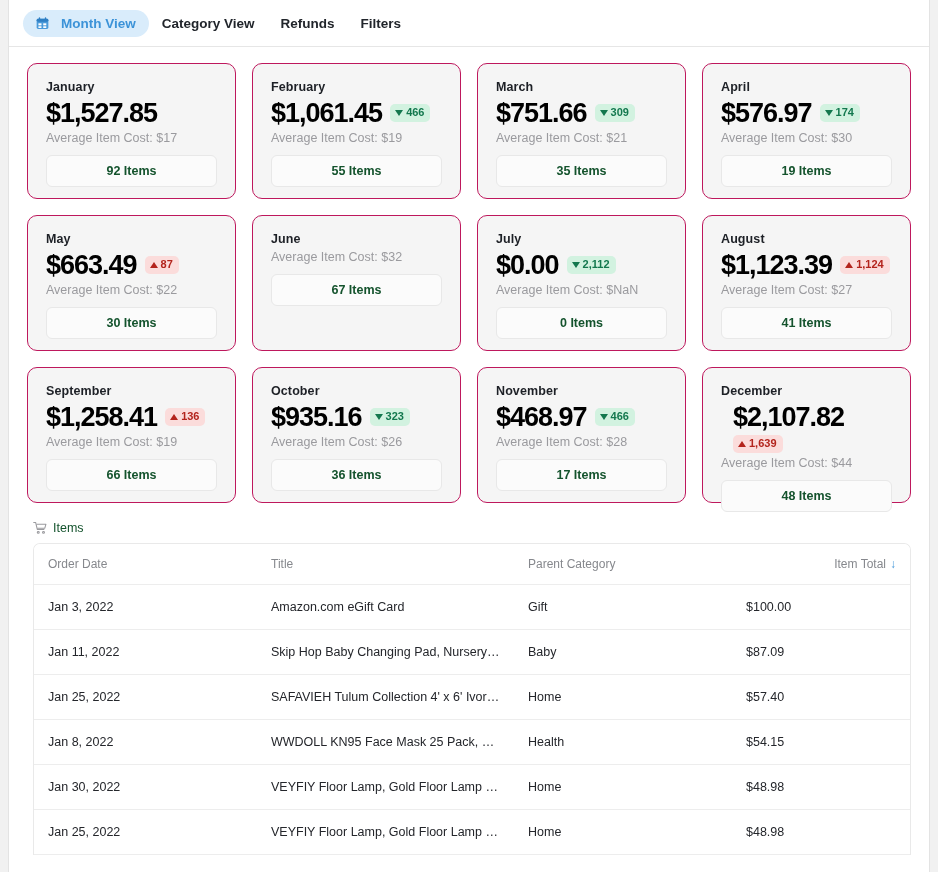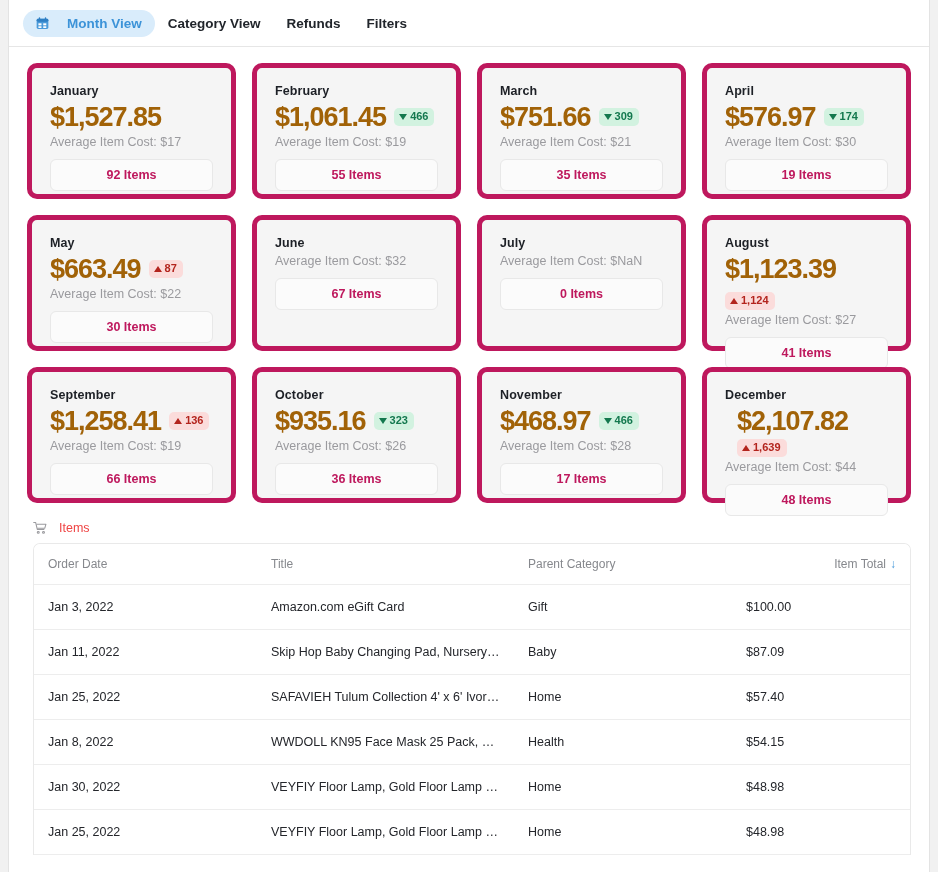--- a/index.html
+++ b/index.html
@@ -33,21 +33,21 @@
     height: 47px;
     border-bottom: 1px solid #e6e6e6;
     display: flex;
     align-items: center;
     padding-left: 14px;
     box-sizing: border-box;
   }
   .tab {
     display: flex;
     align-items: center;
-    gap: 18px;
+    gap: 12px;
     font-size: 13.5px;
     font-weight: bold;
     color: #21252b;
     padding: 6px 13px;
     border-radius: 16px;
     cursor: pointer;
     white-space: nowrap;
   }
   .tab.active {
     background: #d9ecfb;
@@ -59,21 +59,21 @@
   
   .grid {
     display: grid;
     grid-template-columns: repeat(4, 1fr);
     gap: 16px;
     padding: 16px 18px 6px 18px;
     box-sizing: border-box;
   }
   .card {
     background: #f5f5f5;
-    border: 5px solid #be185d;
+    border: 1px solid #be185d;
     border-radius: 10px;
     height: 136px;
     padding: 16px 18px;
     box-sizing: border-box;
     overflow: visible;
     position: relative;
   }
   .card .m-name {
     font-size: 12.5px;
     font-weight: bold;
@@ -84,21 +84,21 @@
   .amt-row {
     display: flex;
     align-items: center;
     flex-wrap: wrap;
     gap: 8px;
     margin-bottom: 2px;
   }
   .amount {
     font-size: 27px;
     font-weight: bold;
-    color: #a16207;
+    color: #000000;
     letter-spacing: -1px;
     line-height: 1.12;
     white-space: nowrap;
   }
   .badge {
     display: inline-flex;
     align-items: center;
     gap: 3px;
     font-size: 11px;
     font-weight: bold;
@@ -124,38 +124,38 @@
     font-size: 12.5px;
     color: #9a9a9e;
     margin: 3px 0 10px 0;
   }
   .items-btn {
     display: block;
     width: 100%;
     background: #fbfbfb;
     border: 1px solid #e8e8e8;
     border-radius: 6px;
-    color: #be185d;
+    color: #14532d;
     font-size: 12.5px;
     font-weight: bold;
     font-family: "Liberation Sans", sans-serif;
     padding: 8px 0;
     text-align: center;
     cursor: pointer;
     box-sizing: border-box;
   }
 
   
   .items-head {
     display: flex;
     align-items: center;
-    gap: 12px;
+    gap: 6px;
     padding: 12px 18px 8px 24px;
     font-size: 12.5px;
-    color: #ef4444;
+    color: #14532d;
   }
   .cart-icon { display: inline-block; width: 14px; height: 14px; }
 
   .table-wrap {
     margin: 0 18px 0 24px;
     border: 1px solid #e9e9e9;
     border-bottom: none;
     border-radius: 7px 7px 0 0;
     overflow: hidden;
     background: #fff;
@@ -277,20 +277,27 @@
           <div class="avg">Average Item Cost: $22</div>
           <button class="items-btn">30 Items</button>
         </div>
         <div class="card">
           <div class="m-name">June</div>
           <div class="avg">Average Item Cost: $32</div>
           <button class="items-btn">67 Items</button>
         </div>
         <div class="card">
           <div class="m-name">July</div>
+          <div class="amt-row">
+            <div class="amount">$0.00</div>
+            <span class="badge down">
+              <span class="tri"></span>
+              <span>2,112</span>
+            </span>
+          </div>
           <div class="avg">Average Item Cost: $NaN</div>
           <button class="items-btn">0 Items</button>
         </div>
         <div class="card">
           <div class="m-name">August</div>
           <div class="amt-row">
             <div class="amount">$1,123.39</div>
             <span class="badge up">
               <span class="tri"></span>
               <span>1,124</span>

